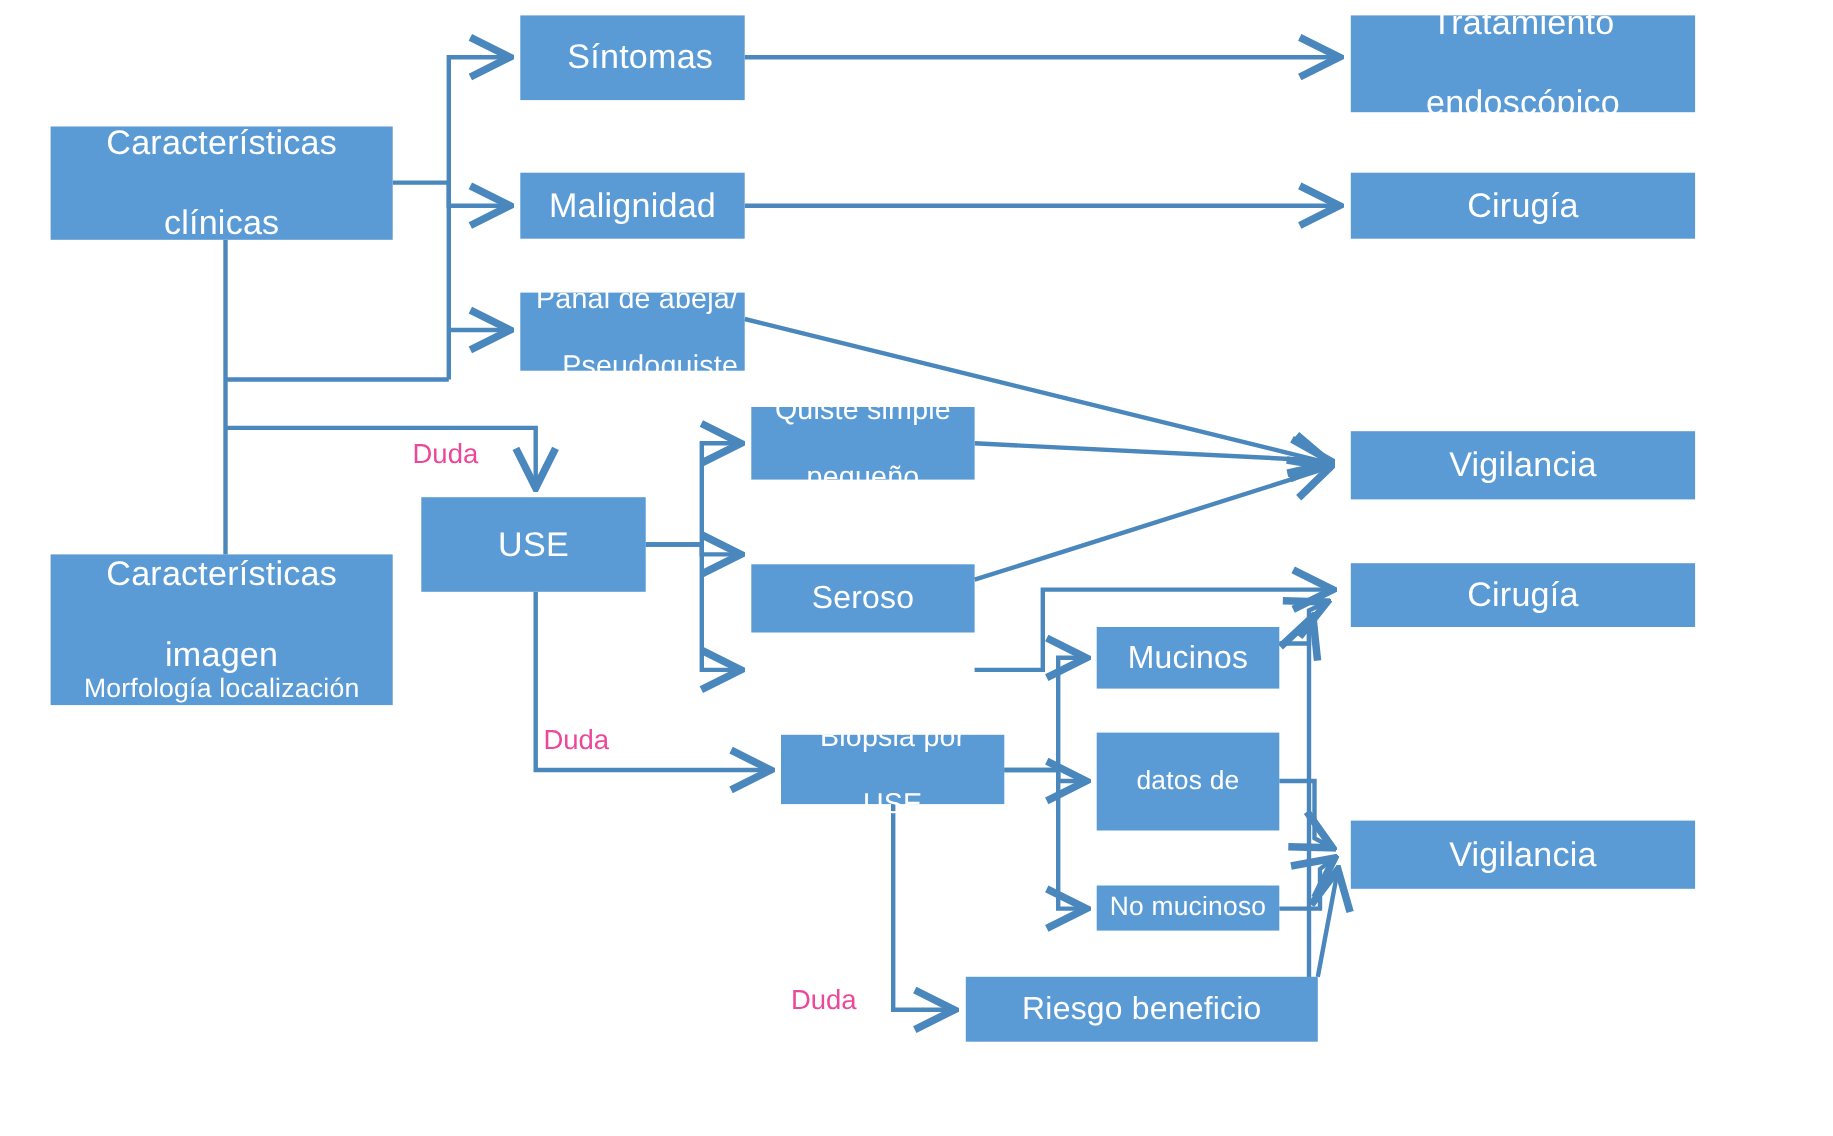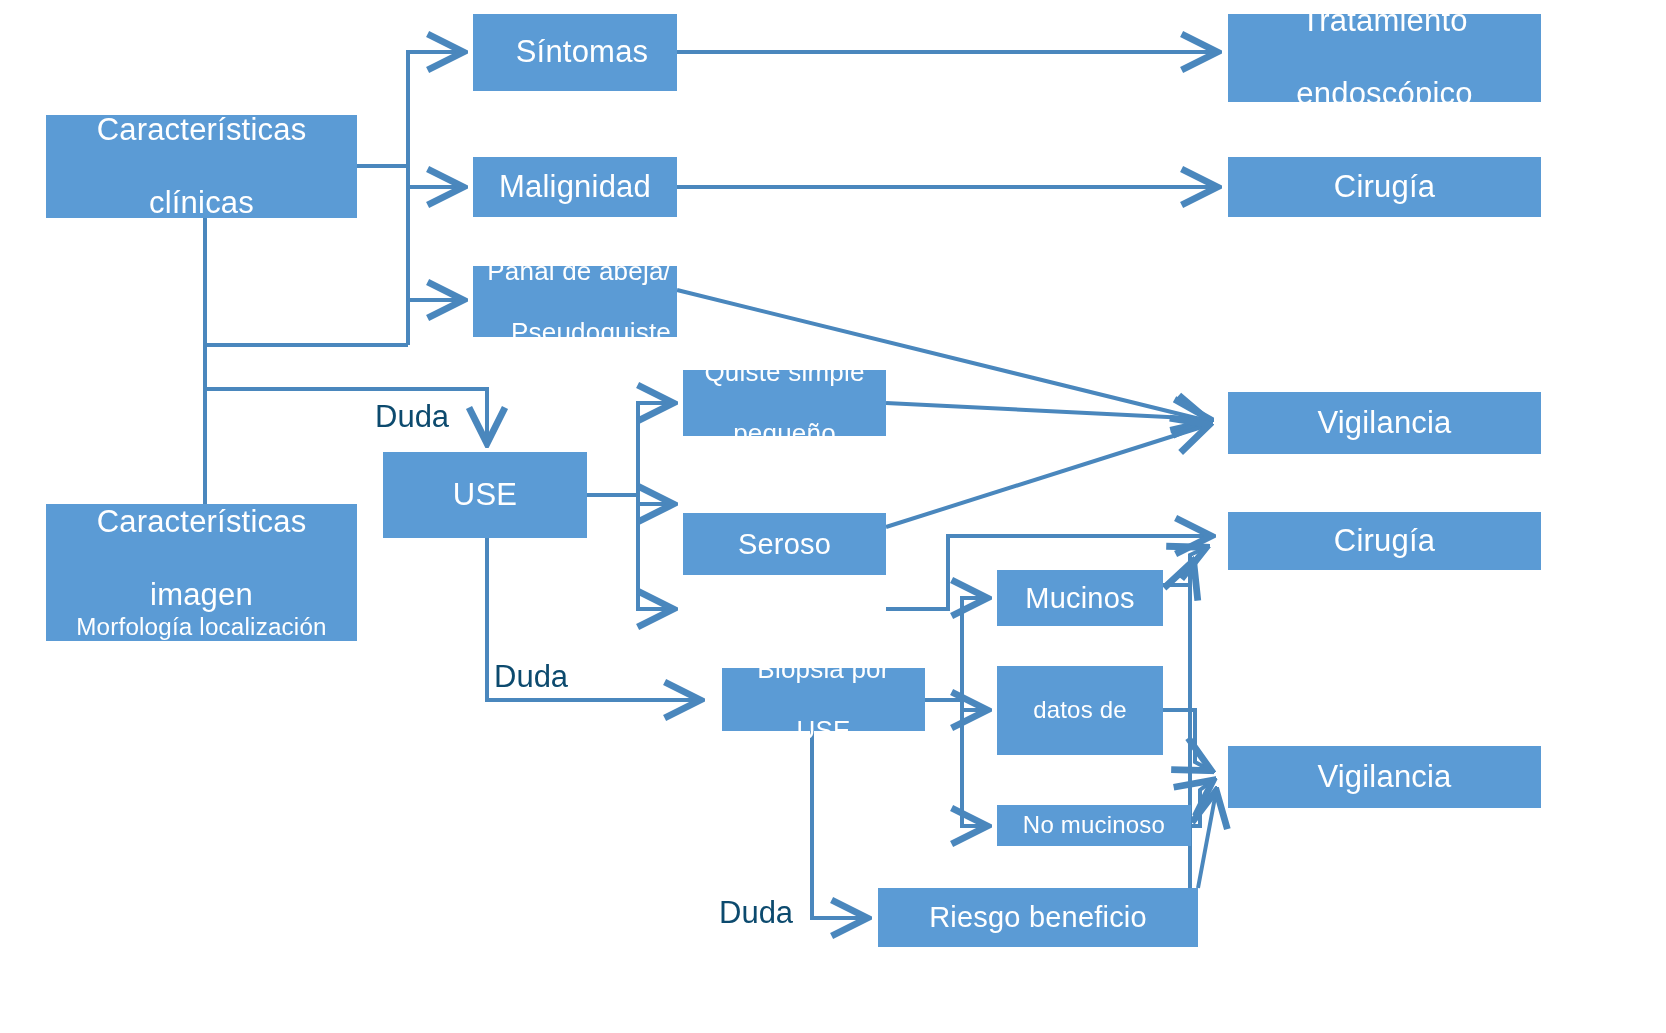--- a/index.html
+++ b/index.html
@@ -38,22 +38,22 @@
     z-index: 2;
   }
   .node span { display: block; width: 100%; }
   .sub {
     display: block;
     font-size: 0.78em;
     line-height: 1.15;
   }
   .edge-label {
     position: absolute;
-    color: #0c4a6e;
-    font-size: 31px;
+    color: #ec4899;
+    font-size: 25px;
     font-weight: 300;
     white-space: nowrap;
     z-index: 3;
   }
 </style>
 </head>
 <body>
 
 <div id="canvas">
 
@@ -156,33 +156,33 @@
   </div>
 
   <div class="node" style="left:1228px;top:512px;width:313px;height:58px;font-size:31px;">
     <span>Cirugía</span>
   </div>
 
   <div class="node" style="left:997px;top:570px;width:166px;height:56px;font-size:29px;">
     <span>Mucinos</span>
   </div>
 
-  <div class="node" style="left:710px;top:668px;width:203px;height:63px;font-size:26px;margin-left:12px;">
+  <div class="node" style="left:710px;top:668px;width:203px;height:63px;font-size:26px;">
     <span><span>Biopsia por</span><br><span>USE</span></span>
   </div>
 
   <div class="node" style="left:997px;top:666px;width:166px;height:89px;font-size:24px;">
     <span><span>IPMN-RS sin</span><br><span>datos de</span><br><span>mal px</span></span>
   </div>
 
   <div class="node" style="left:1228px;top:746px;width:313px;height:62px;font-size:31px;">
     <span>Vigilancia</span>
   </div>
 
-  <div class="node" style="left:997px;top:805px;width:194px;height:41px;font-size:24px;">
+  <div class="node" style="left:997px;top:805px;width:166px;height:41px;font-size:24px;">
     <span>No mucinoso</span>
   </div>
 
   <div class="node" style="left:878px;top:888px;width:320px;height:59px;font-size:29px;">
     <span>Riesgo beneficio</span>
   </div>
 
   <div class="edge-label" style="left:375px;top:399px;">Duda</div>
   <div class="edge-label" style="left:494px;top:659px;">Duda</div>
   <div class="edge-label" style="left:719px;top:895px;">Duda</div>

